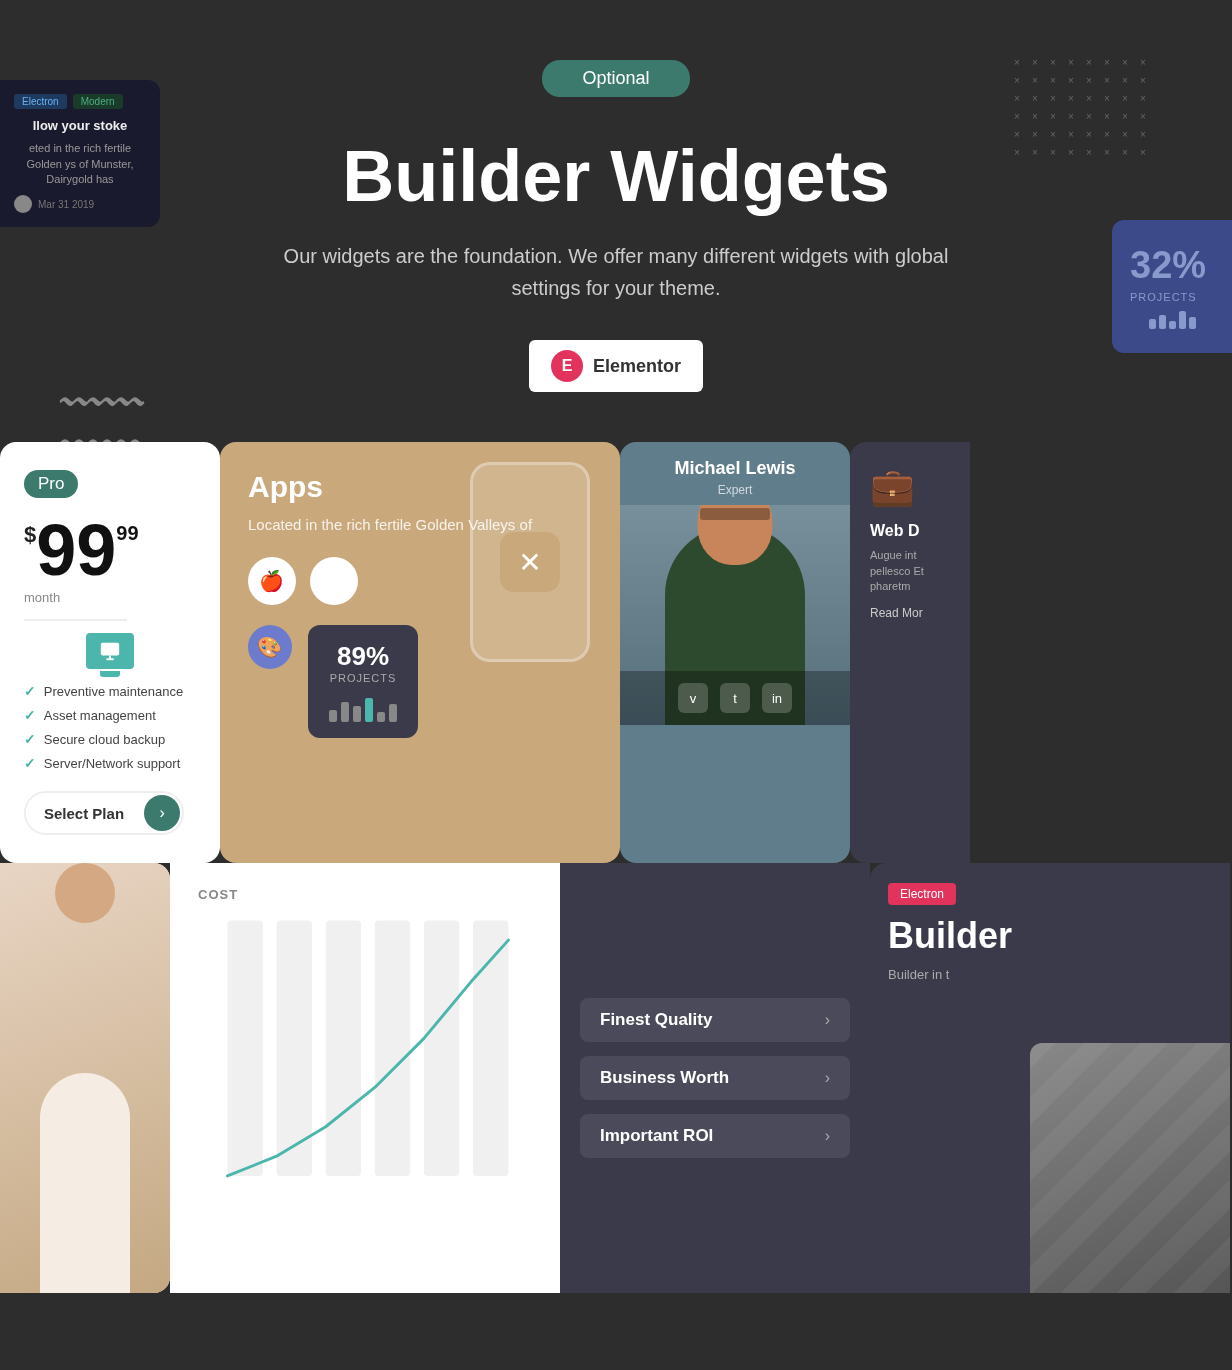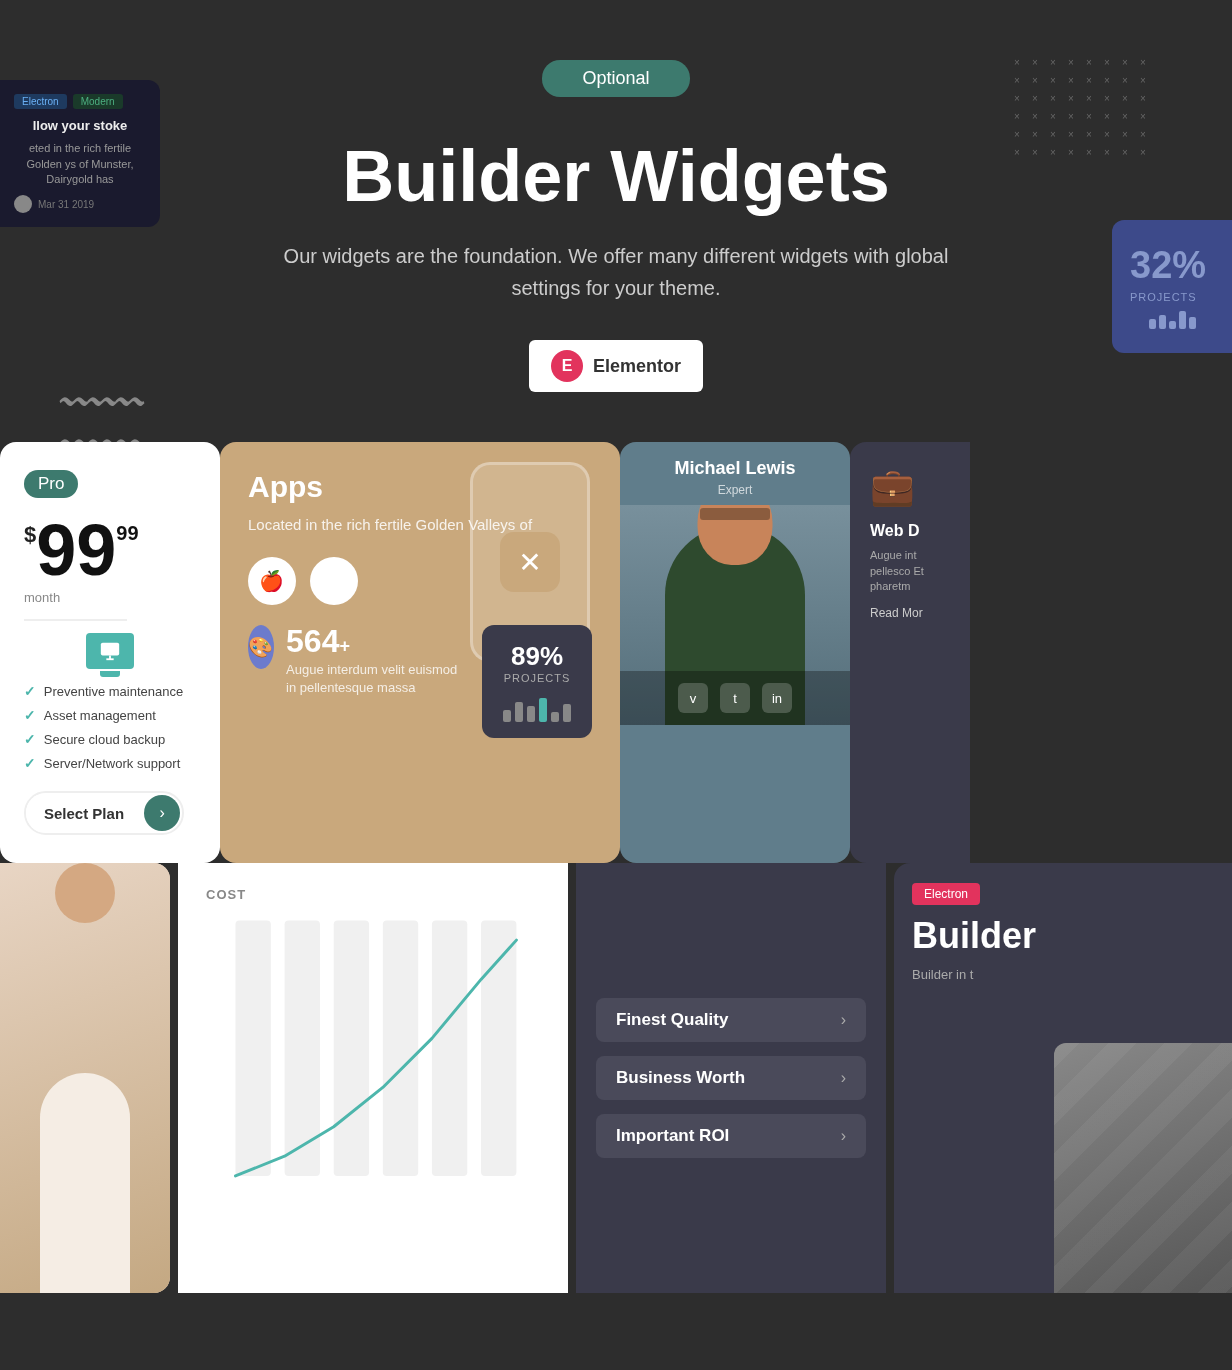--- a/index.html
+++ b/index.html
@@ -532,21 +532,21 @@
     }
     .read-more {
       font-size: 12px;
       color: #ccc;
       cursor: pointer;
     }
 
     
     .bottom-section {
       display: flex;
-      gap: 8px;
+      gap: 0;
       width: 100%;
       position: relative;
     }
 
     
     .person-partial {
       width: 170px;
       min-width: 170px;
       background: #e8d5c4;
       border-radius: 0 16px 16px 0;
@@ -865,26 +865,20 @@
         <div class="apps-title">Apps</div>
         <div class="apps-desc">Located in the rich fertile Golden Valleys of</div>
         <div class="app-btns">
           <div class="app-btn">🍎</div>
           <div class="app-btn">▶</div>
         </div>
 
         <div class="stats-row">
           <div class="stat-item">
             <div class="stat-icon">🎨</div>
-            <div>
-              <div>
-                <span class="stat-number">564</span><span class="stat-sup">+</span>
-              </div>
-              <div class="stat-desc">Augue interdum velit euismod in pellentesque massa</div>
-            </div>
           </div>
 
           <div class="projects-box">
             <div class="projects-pct">89%</div>
             <div class="projects-label">PROJECTS</div>
             <div class="bar-chart-mini">
               <span style="height:12px"></span>
               <span style="height:20px"></span>
               <span style="height:16px"></span>
               <span style="height:24px" class="active"></span>

